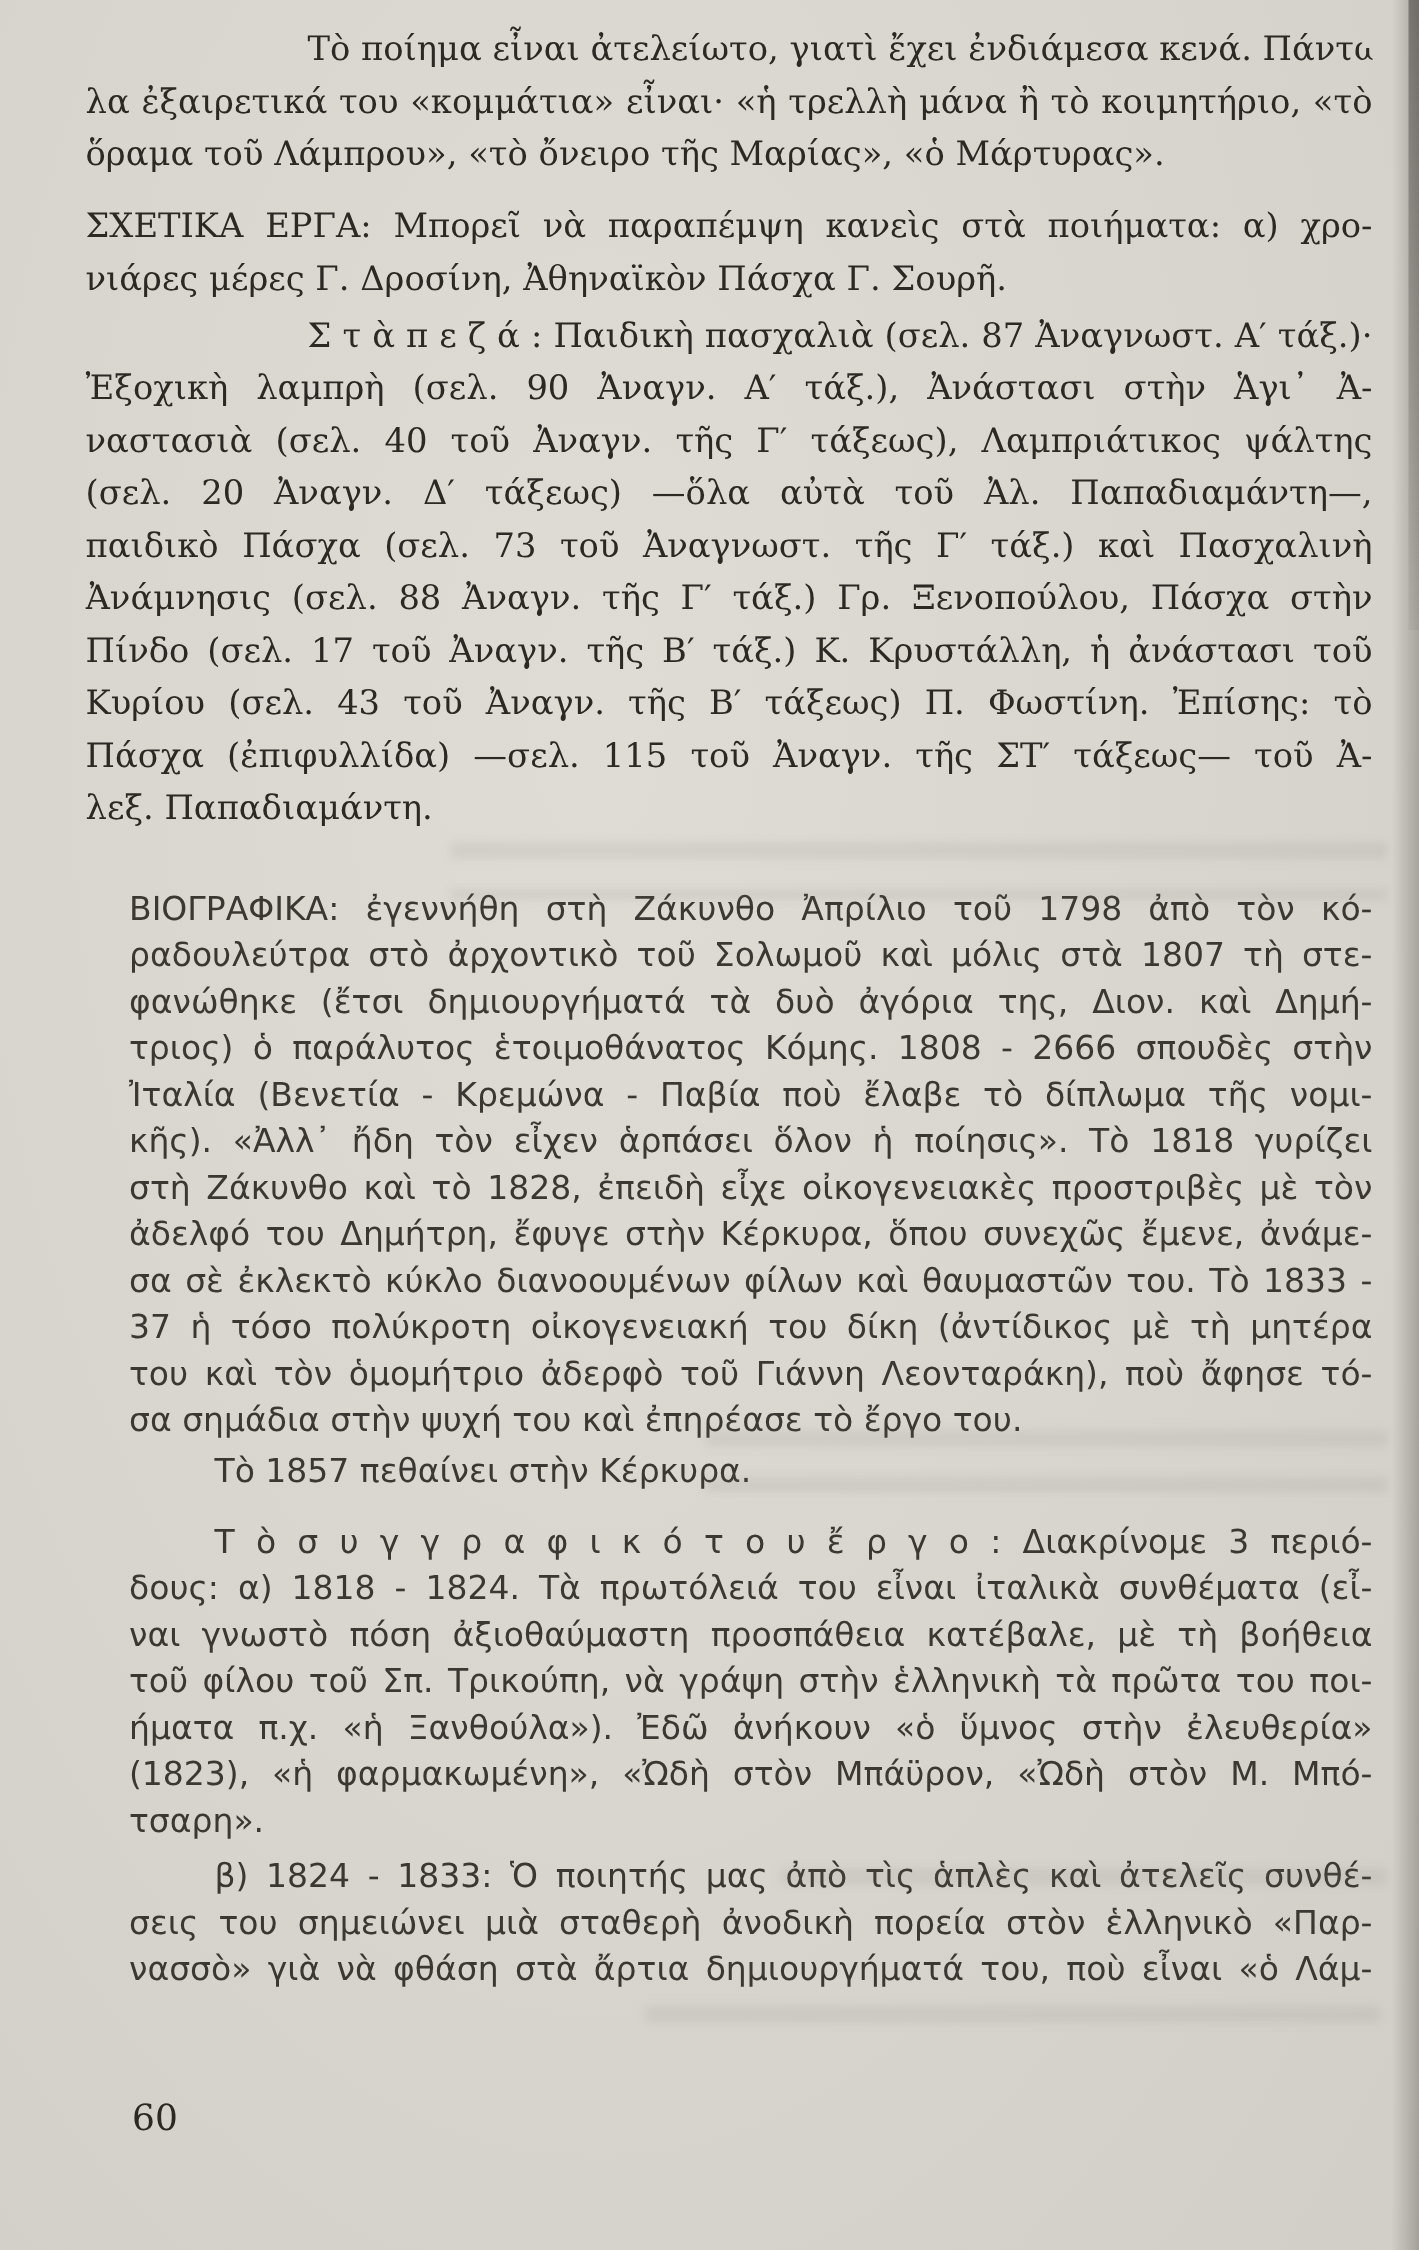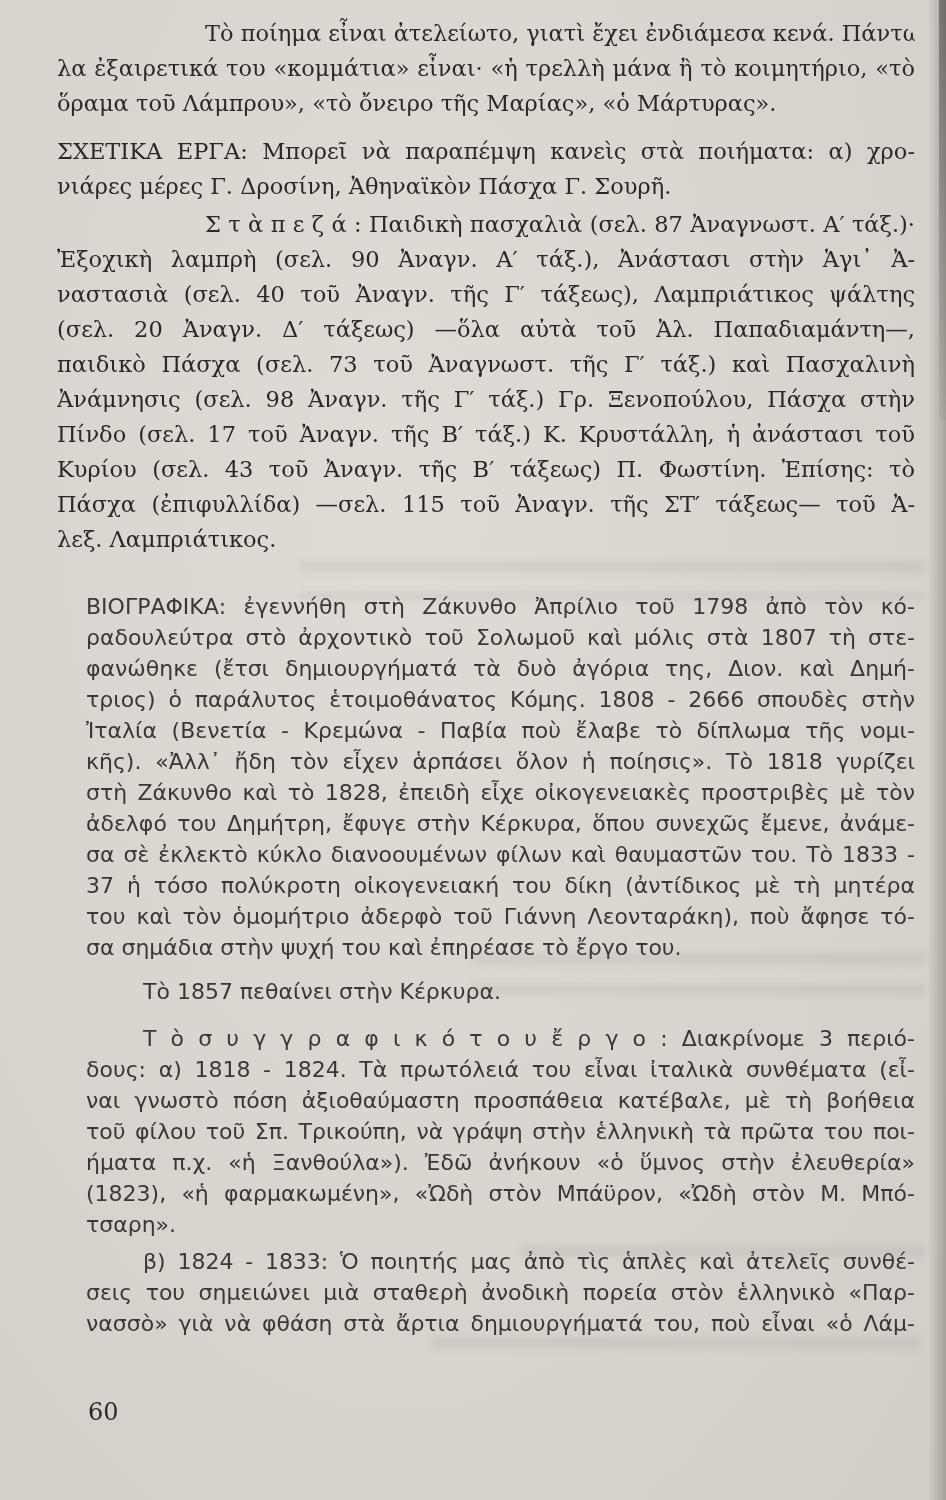--- a/index.html
+++ b/index.html
@@ -35,21 +35,21 @@
     line-height:31px;
     color:#3b3833;
     margin-left:29px;
   }
   .para.serif.indent .line:first-child{text-indent:148px;}
   .para.sans.indent .line:first-child{text-indent:57px;}
   
   .para:nth-child(2){margin-top:13px;}
   .para:nth-child(3){margin-top:3px;}
   .para:nth-child(4){margin-top:34px;}
-  .para:nth-child(5){margin-top:13px;}
+  .para:nth-child(5){margin-top:3px;}
   .para:nth-child(6){margin-top:16px;}
   .para:nth-child(7){margin-top:6px;}
   .page-number{
     position:absolute;
     left:88px;top:1398px;
     font-family:"DejaVu Serif", serif;
     font-size:24px;
     color:#2c2925;
   }
   .edge-shade{
@@ -85,25 +85,25 @@
       <div class="para serif">
         <div class="line">ΣΧΕΤΙΚΑ ΕΡΓΑ: Μπορεῖ νὰ παραπέμψη κανεὶς στὰ ποιήματα: α) χρο-</div>
         <div class="line last">νιάρες μέρες Γ. Δροσίνη, Ἀθηναϊκὸν Πάσχα Γ. Σουρῆ.</div>
       </div>
       <div class="para serif indent">
         <div class="line">Σ τ ὰ   π ε ζ ά :  Παιδικὴ πασχαλιὰ (σελ. 87 Ἀναγνωστ. Α′ τάξ.)·</div>
         <div class="line">Ἐξοχικὴ λαμπρὴ (σελ. 90 Ἀναγν. Α′ τάξ.), Ἀνάστασι στὴν Ἁγι᾽ Ἀ-</div>
         <div class="line">ναστασιὰ (σελ. 40 τοῦ Ἀναγν. τῆς Γ′ τάξεως), Λαμπριάτικος ψάλτης</div>
         <div class="line">(σελ. 20 Ἀναγν. Δ′ τάξεως) —ὅλα αὐτὰ τοῦ Ἀλ. Παπαδιαμάντη—,</div>
         <div class="line">παιδικὸ Πάσχα (σελ. 73 τοῦ Ἀναγνωστ. τῆς Γ′ τάξ.) καὶ Πασχαλινὴ</div>
-        <div class="line">Ἀνάμνησις (σελ. 98 Ἀναγν. τῆς Γ′ τάξ.) Γρ. Ξενοπούλου, Πάσχα στὴν</div>
+        <div class="line">Ἀνάμνησις (σελ. 88 Ἀναγν. τῆς Γ′ τάξ.) Γρ. Ξενοπούλου, Πάσχα στὴν</div>
         <div class="line">Πίνδο (σελ. 17 τοῦ Ἀναγν. τῆς Β′ τάξ.) Κ. Κρυστάλλη, ἡ ἀνάστασι τοῦ</div>
         <div class="line">Κυρίου (σελ. 43 τοῦ Ἀναγν. τῆς Β′ τάξεως) Π. Φωστίνη. Ἐπίσης: τὸ</div>
         <div class="line">Πάσχα (ἐπιφυλλίδα) —σελ. 115 τοῦ Ἀναγν. τῆς ΣΤ′ τάξεως— τοῦ Ἀ-</div>
-        <div class="line last">λεξ. Λαμπριάτικος.</div>
+        <div class="line last">λεξ. Παπαδιαμάντη.</div>
       </div>
       <div class="para sans">
         <div class="line">ΒΙΟΓΡΑΦΙΚΑ: ἐγεννήθη στὴ Ζάκυνθο Ἀπρίλιο τοῦ 1798 ἀπὸ τὸν κό-</div>
         <div class="line">ραδουλεύτρα στὸ ἀρχοντικὸ τοῦ Σολωμοῦ καὶ μόλις στὰ 1807 τὴ στε-</div>
         <div class="line">φανώθηκε (ἔτσι δημιουργήματά τὰ δυὸ ἀγόρια της, Διον. καὶ Δημή-</div>
         <div class="line">τριος) ὁ παράλυτος ἑτοιμοθάνατος Κόμης. 1808 - 2666 σπουδὲς στὴν</div>
         <div class="line">Ἰταλία (Βενετία - Κρεμώνα - Παβία ποὺ ἔλαβε τὸ δίπλωμα τῆς νομι-</div>
         <div class="line">κῆς). «Ἀλλ᾽ ἤδη τὸν εἶχεν ἁρπάσει ὅλον ἡ ποίησις». Τὸ 1818 γυρίζει</div>
         <div class="line">στὴ Ζάκυνθο καὶ τὸ 1828, ἐπειδὴ εἶχε οἰκογενειακὲς προστριβὲς μὲ τὸν</div>
         <div class="line">ἀδελφό του Δημήτρη, ἔφυγε στὴν Κέρκυρα, ὅπου συνεχῶς ἔμενε, ἀνάμε-</div>

